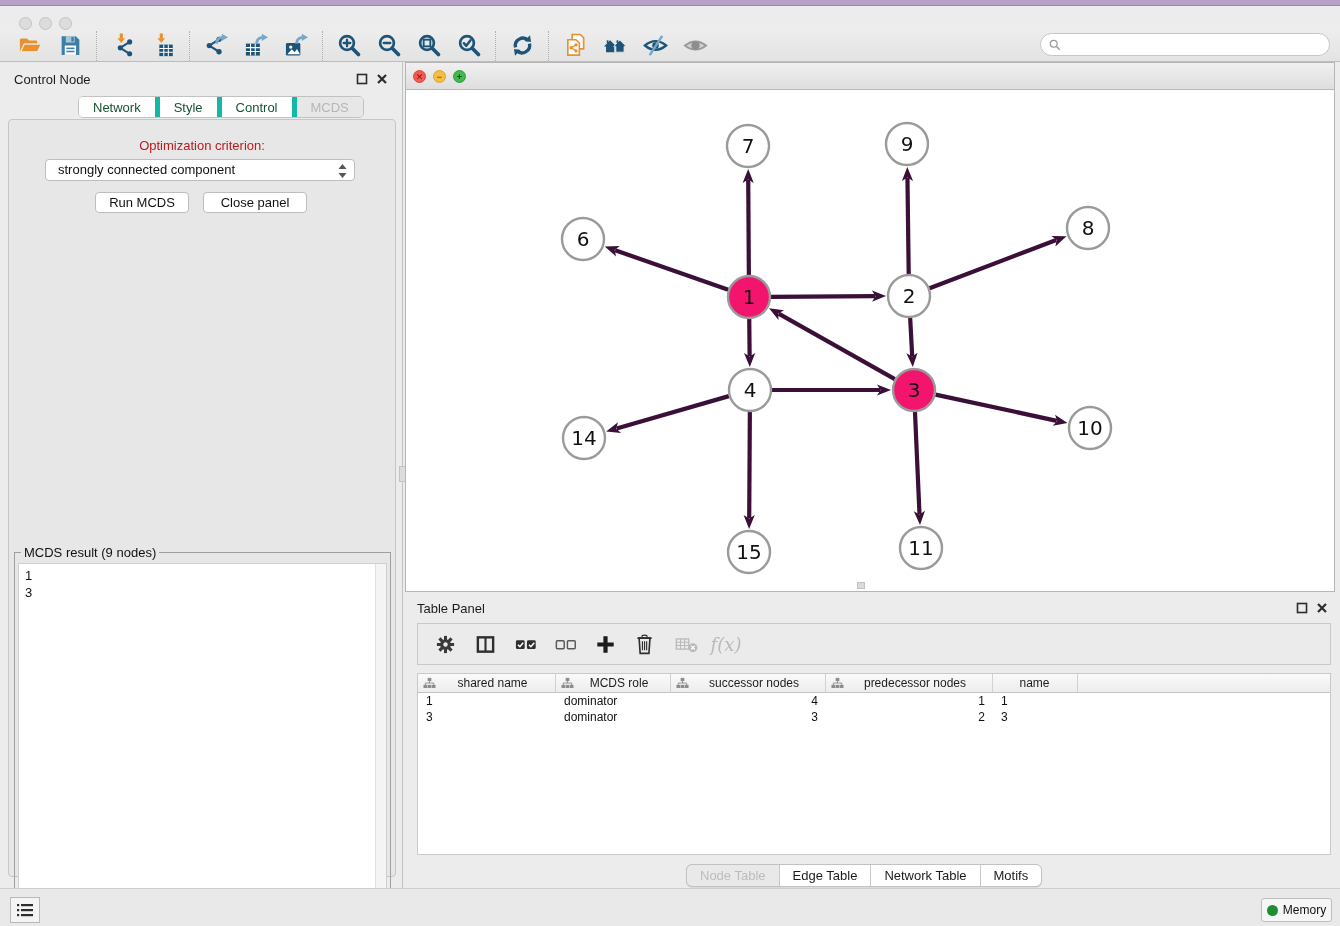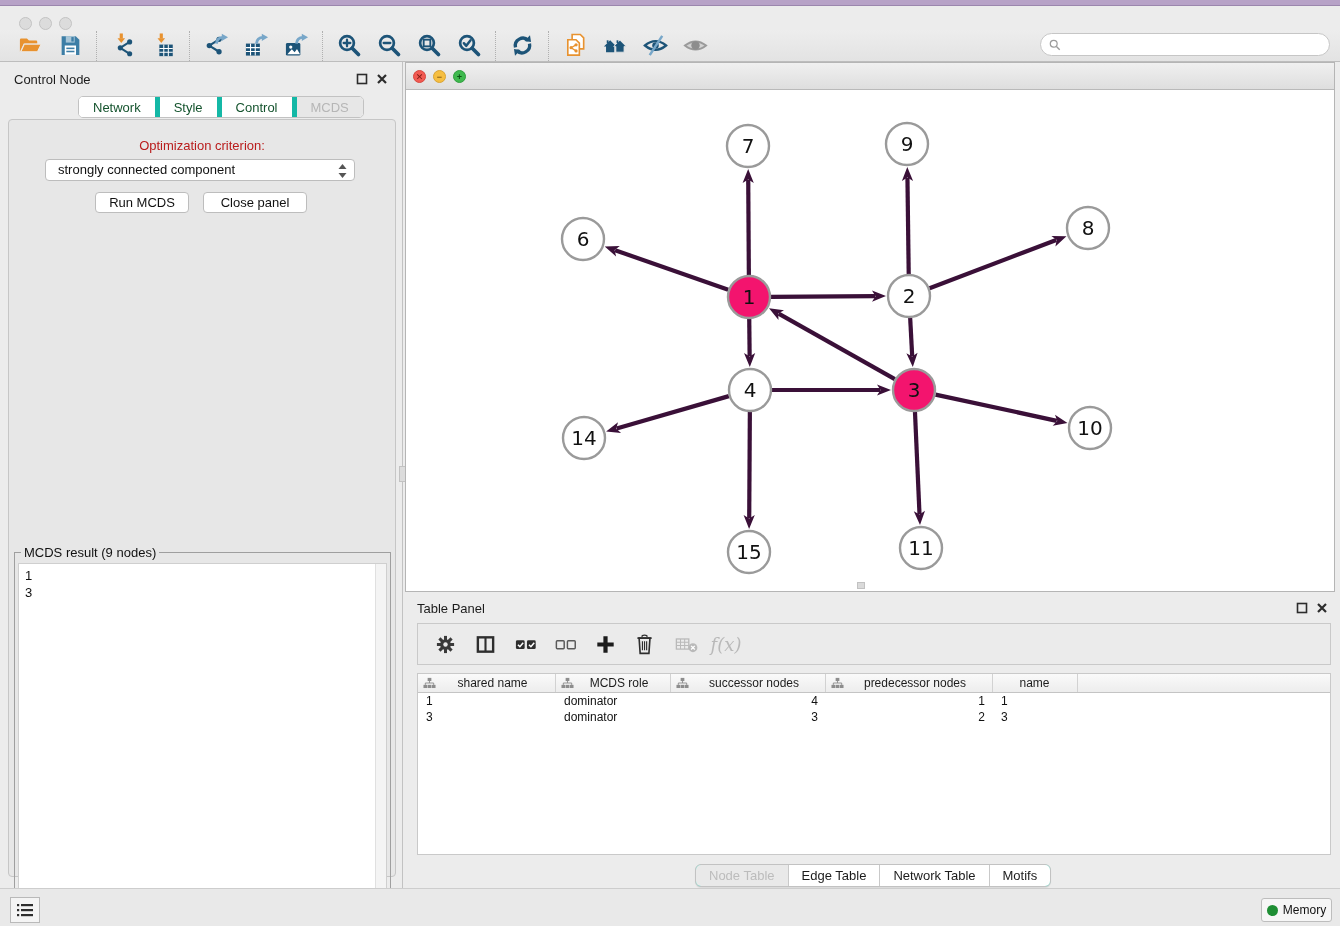--- a/index.html
+++ b/index.html
@@ -55,21 +55,21 @@
   #table-panel { left:405px; top:592px; width:935px; height:296px; background:#ececec; }
   #tp-toolbar { position:absolute; left:12px; top:31px; width:914px; height:42px; background:#ebebeb; border:1px solid #c9c9c9; display:flex; align-items:center; padding-left:10px; gap:4px; }
   .tbtn2 { width:36px; height:34px; display:flex; align-items:center; justify-content:center; }
   #tp-table { position:absolute; left:12px; top:81px; width:914px; height:182px; background:#fff; border:1px solid #c9c9c9; }
   #tp-header { display:flex; height:19px; background:linear-gradient(#fafafa,#ededed); border-bottom:1px solid #c4c4c4; }
   .th { display:flex; align-items:center; border-right:1px solid #d2d2d2; font-size:12px; color:#1c1c1c; padding-left:5px; position:relative; }
   .th .lbl { flex:1; text-align:center; padding-right:6px; }
   .tr { display:flex; height:16px; font-size:12px; color:#111; }
   .td { padding:1px 8px 0 8px; overflow:hidden; white-space:nowrap; }
   .td.r { text-align:right; }
-  #tp-tabs { position:absolute; left:290px; top:272px; height:23px; display:flex; border:1px solid #c2c2c2; border-radius:6px; overflow:hidden; background:#5eead4; box-shadow:0 1px 1px rgba(0,0,0,0.08); }
+  #tp-tabs { position:absolute; left:281px; top:272px; height:23px; display:flex; border:1px solid #c2c2c2; border-radius:6px; overflow:hidden; background:#5eead4; box-shadow:0 1px 1px rgba(0,0,0,0.08); }
   .tp-tab { padding:3px 13px; font-size:13px; line-height:16px; border-right:1px solid #c9c9c9; background:#fff; color:#1c1c1c; }
   .tp-tab:last-child { border-right:none; }
   .tp-tab.sel { background:#e9e9e9; color:#bcbcbc; }
 
   
   #status-bar { left:0; top:888px; width:1340px; height:38px; background:#e9e9e9; border-top:1px solid #cdcdcd; }
   #list-btn { position:absolute; left:10px; top:8px; width:30px; height:26px; background:#f4f4f4; border:1px solid #b9b9b9; display:flex; align-items:center; justify-content:center; }
   #memory-btn { position:absolute; right:8px; top:9px; width:71px; height:24px; background:#f6f6f6; border:1px solid #bdbdbd; border-radius:3px; display:flex; align-items:center; justify-content:center; gap:5px; font-size:12px; color:#111;margin-left:6px; }
   #memory-dot { width:11px; height:11px; border-radius:50%; background:#1e8e34; }
 </style>

